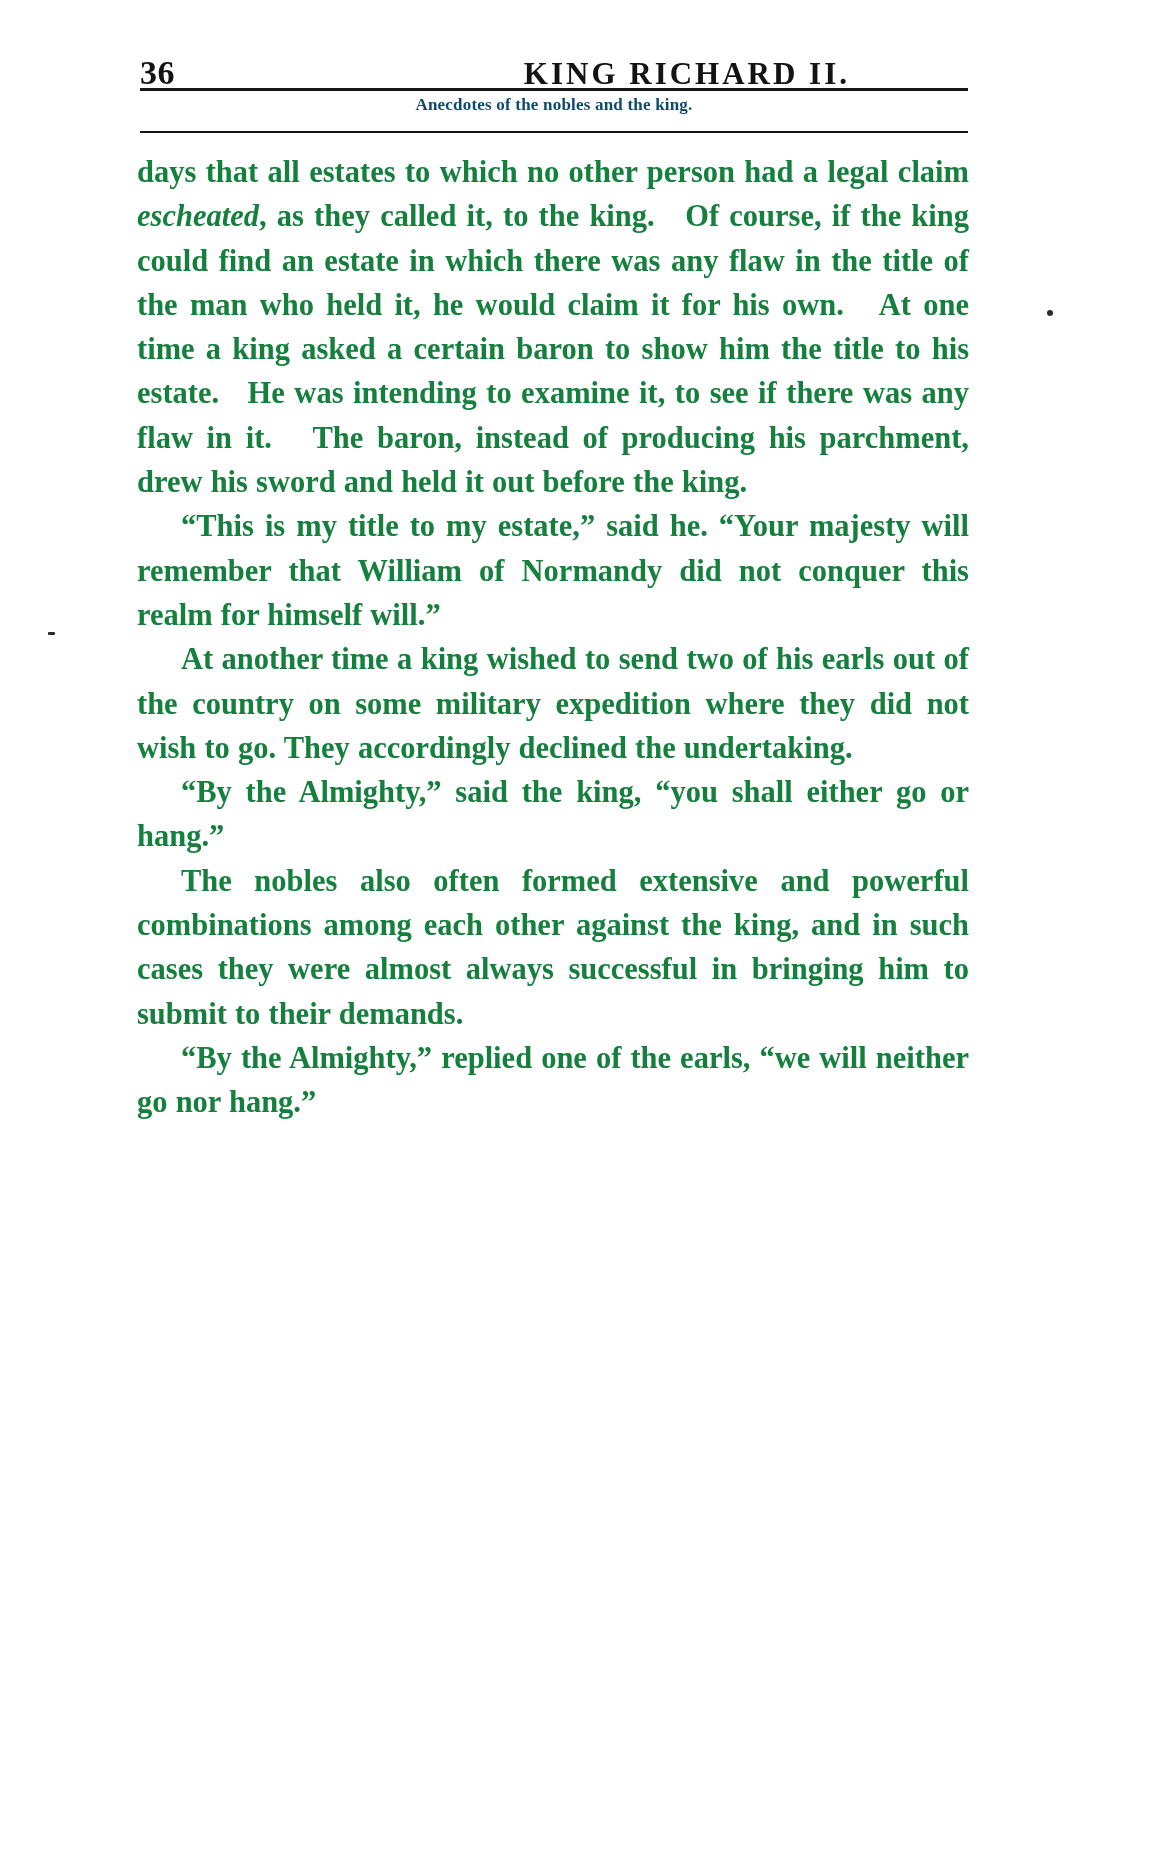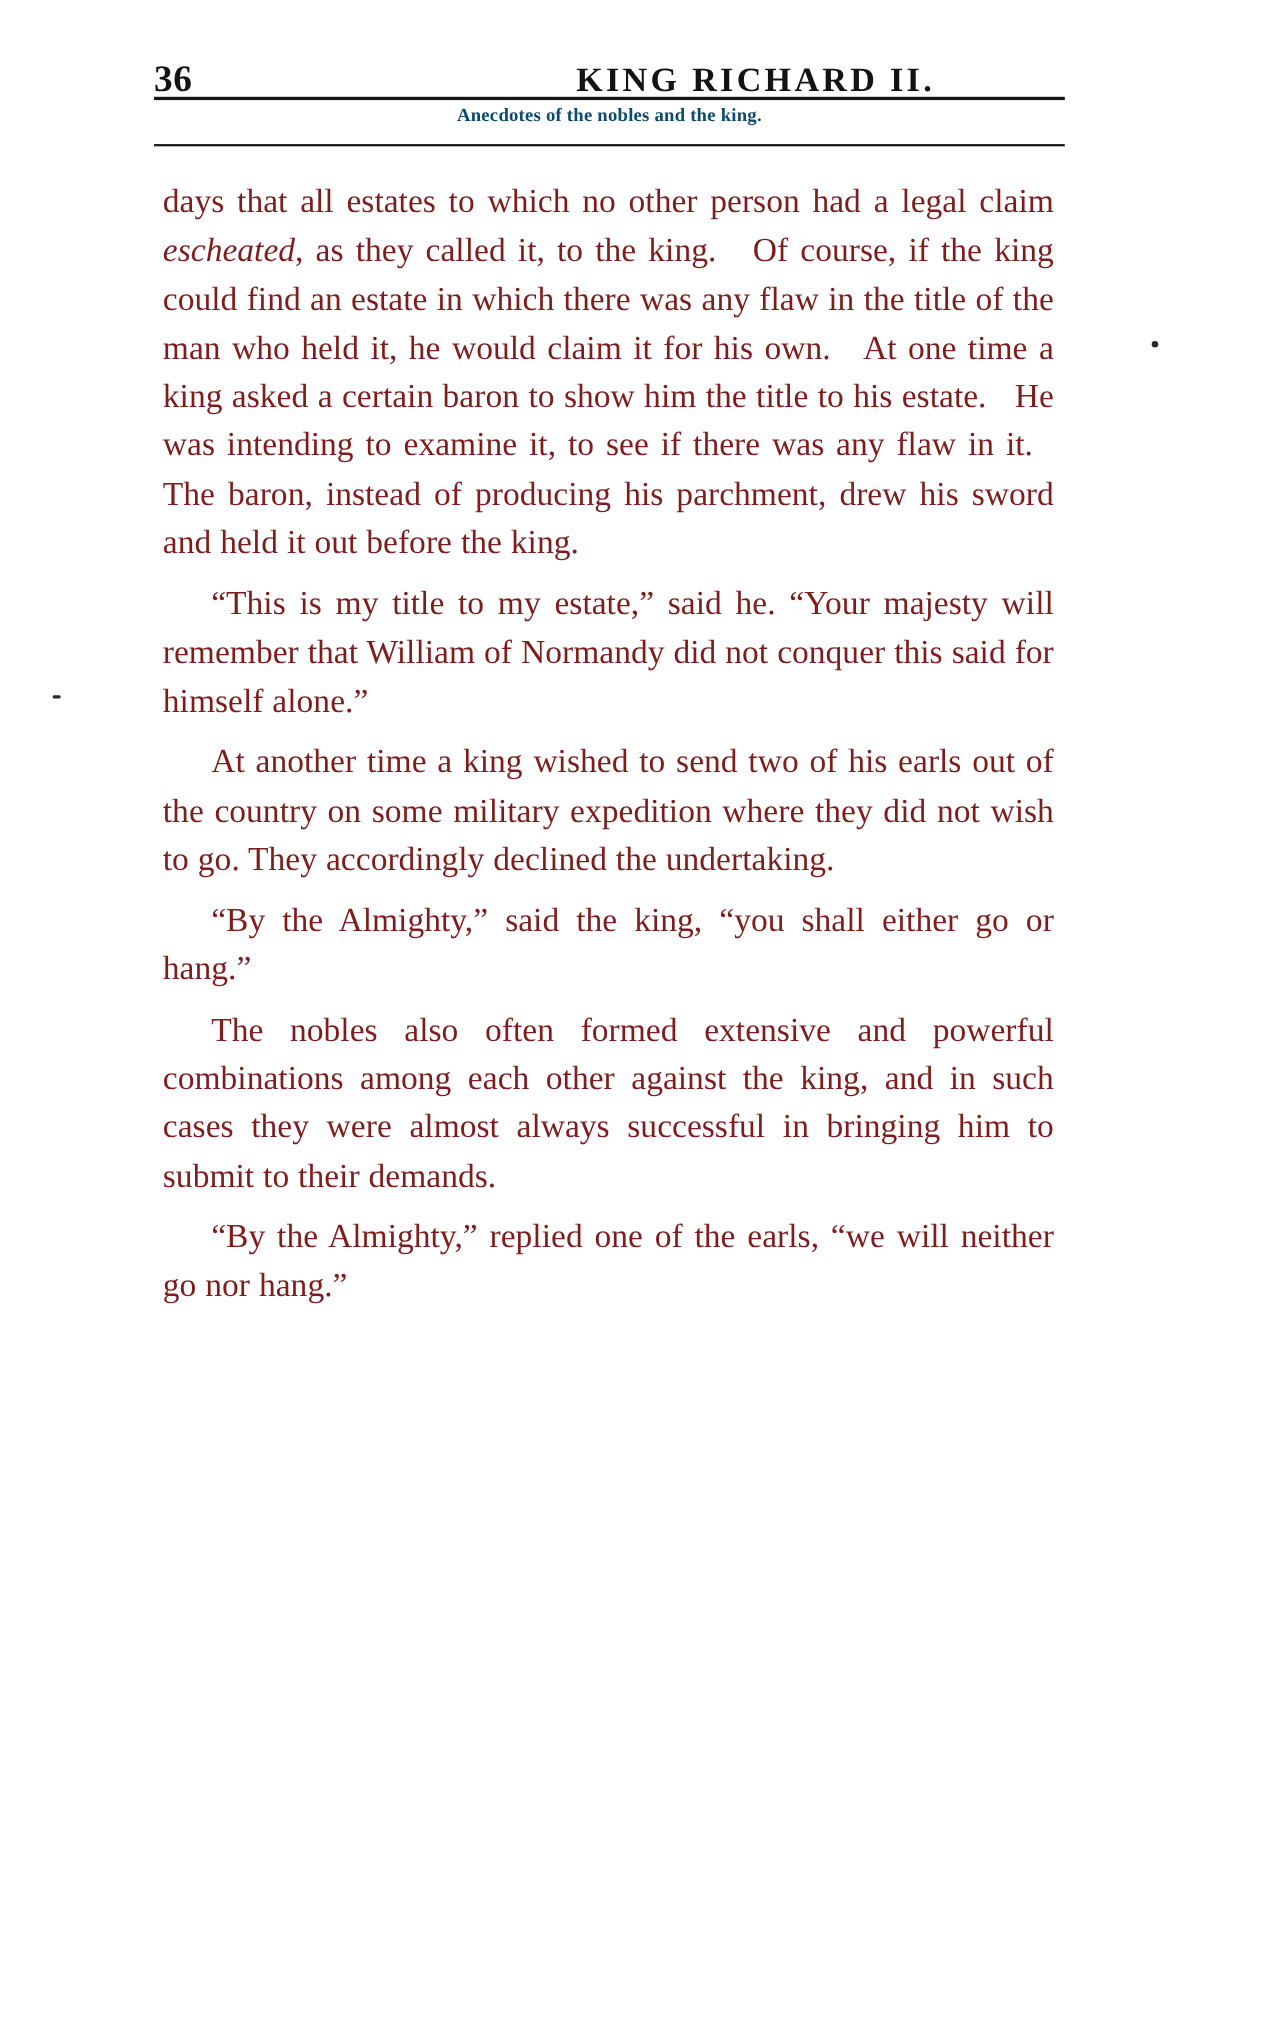--- a/index.html
+++ b/index.html
@@ -76,27 +76,28 @@
     letter-spacing: 0.2px;
     color: #0c4a6e;
   }
   .body-text {
     position: absolute;
     top: 150px;
     left: 137px;
     width: 832px;
   }
   .para {
-    margin: 11px;
+    margin: 0;
     font-size: 30.5px;
     line-height: 44.3px;
     text-align: justify;
     text-align-last: left;
-    color: #7f1d1d;
+    color: #15803d;
     word-spacing: 0.5px;
+    font-weight: bold;
   }
   .para.indent {
     text-indent: 44px;
   }
   .para em {
     font-style: italic;
   }
   .speck {
     position: absolute;
     background: #2a2a2a;
@@ -131,21 +132,21 @@
   <div class="subhead">Anecdotes of the nobles and the king.</div>
 
   <div class="rule rule-bottom"></div>
 
   <div class="body-text">
 
     <p class="para">
       <span>days that all estates to which no other person had a legal claim </span><em>escheated</em><span>, as they called it, to the king. &nbsp; Of course, if the king could find an estate in which there was any flaw in the title of the man who held it, he would claim it for his own. &nbsp; At one time a king asked a certain baron to show him the title to his estate. &nbsp; He was intending to examine it, to see if there was any flaw in it. &nbsp; The baron, instead of producing his parchment, drew his sword and held it out before the king.</span>
     </p>
 
-    <p class="para indent">“This is my title to my estate,” said he. “Your majesty will remember that William of Normandy did not conquer this said for himself alone.”</p>
+    <p class="para indent">“This is my title to my estate,” said he. “Your majesty will remember that William of Normandy did not conquer this realm for himself will.”</p>
 
     <p class="para indent">At another time a king wished to send two of his earls out of the country on some military expedition where they did not wish to go. They accordingly declined the undertaking.</p>
 
     <p class="para indent">“By the Almighty,” said the king, “you shall either go or hang.”</p>
 
     <p class="para indent">The nobles also often formed extensive and powerful combinations among each other against the king, and in such cases they were almost always successful in bringing him to submit to their demands.</p>
 
     <p class="para indent">“By the Almighty,” replied one of the earls, “we will neither go nor hang.”</p>
 
   </div>

